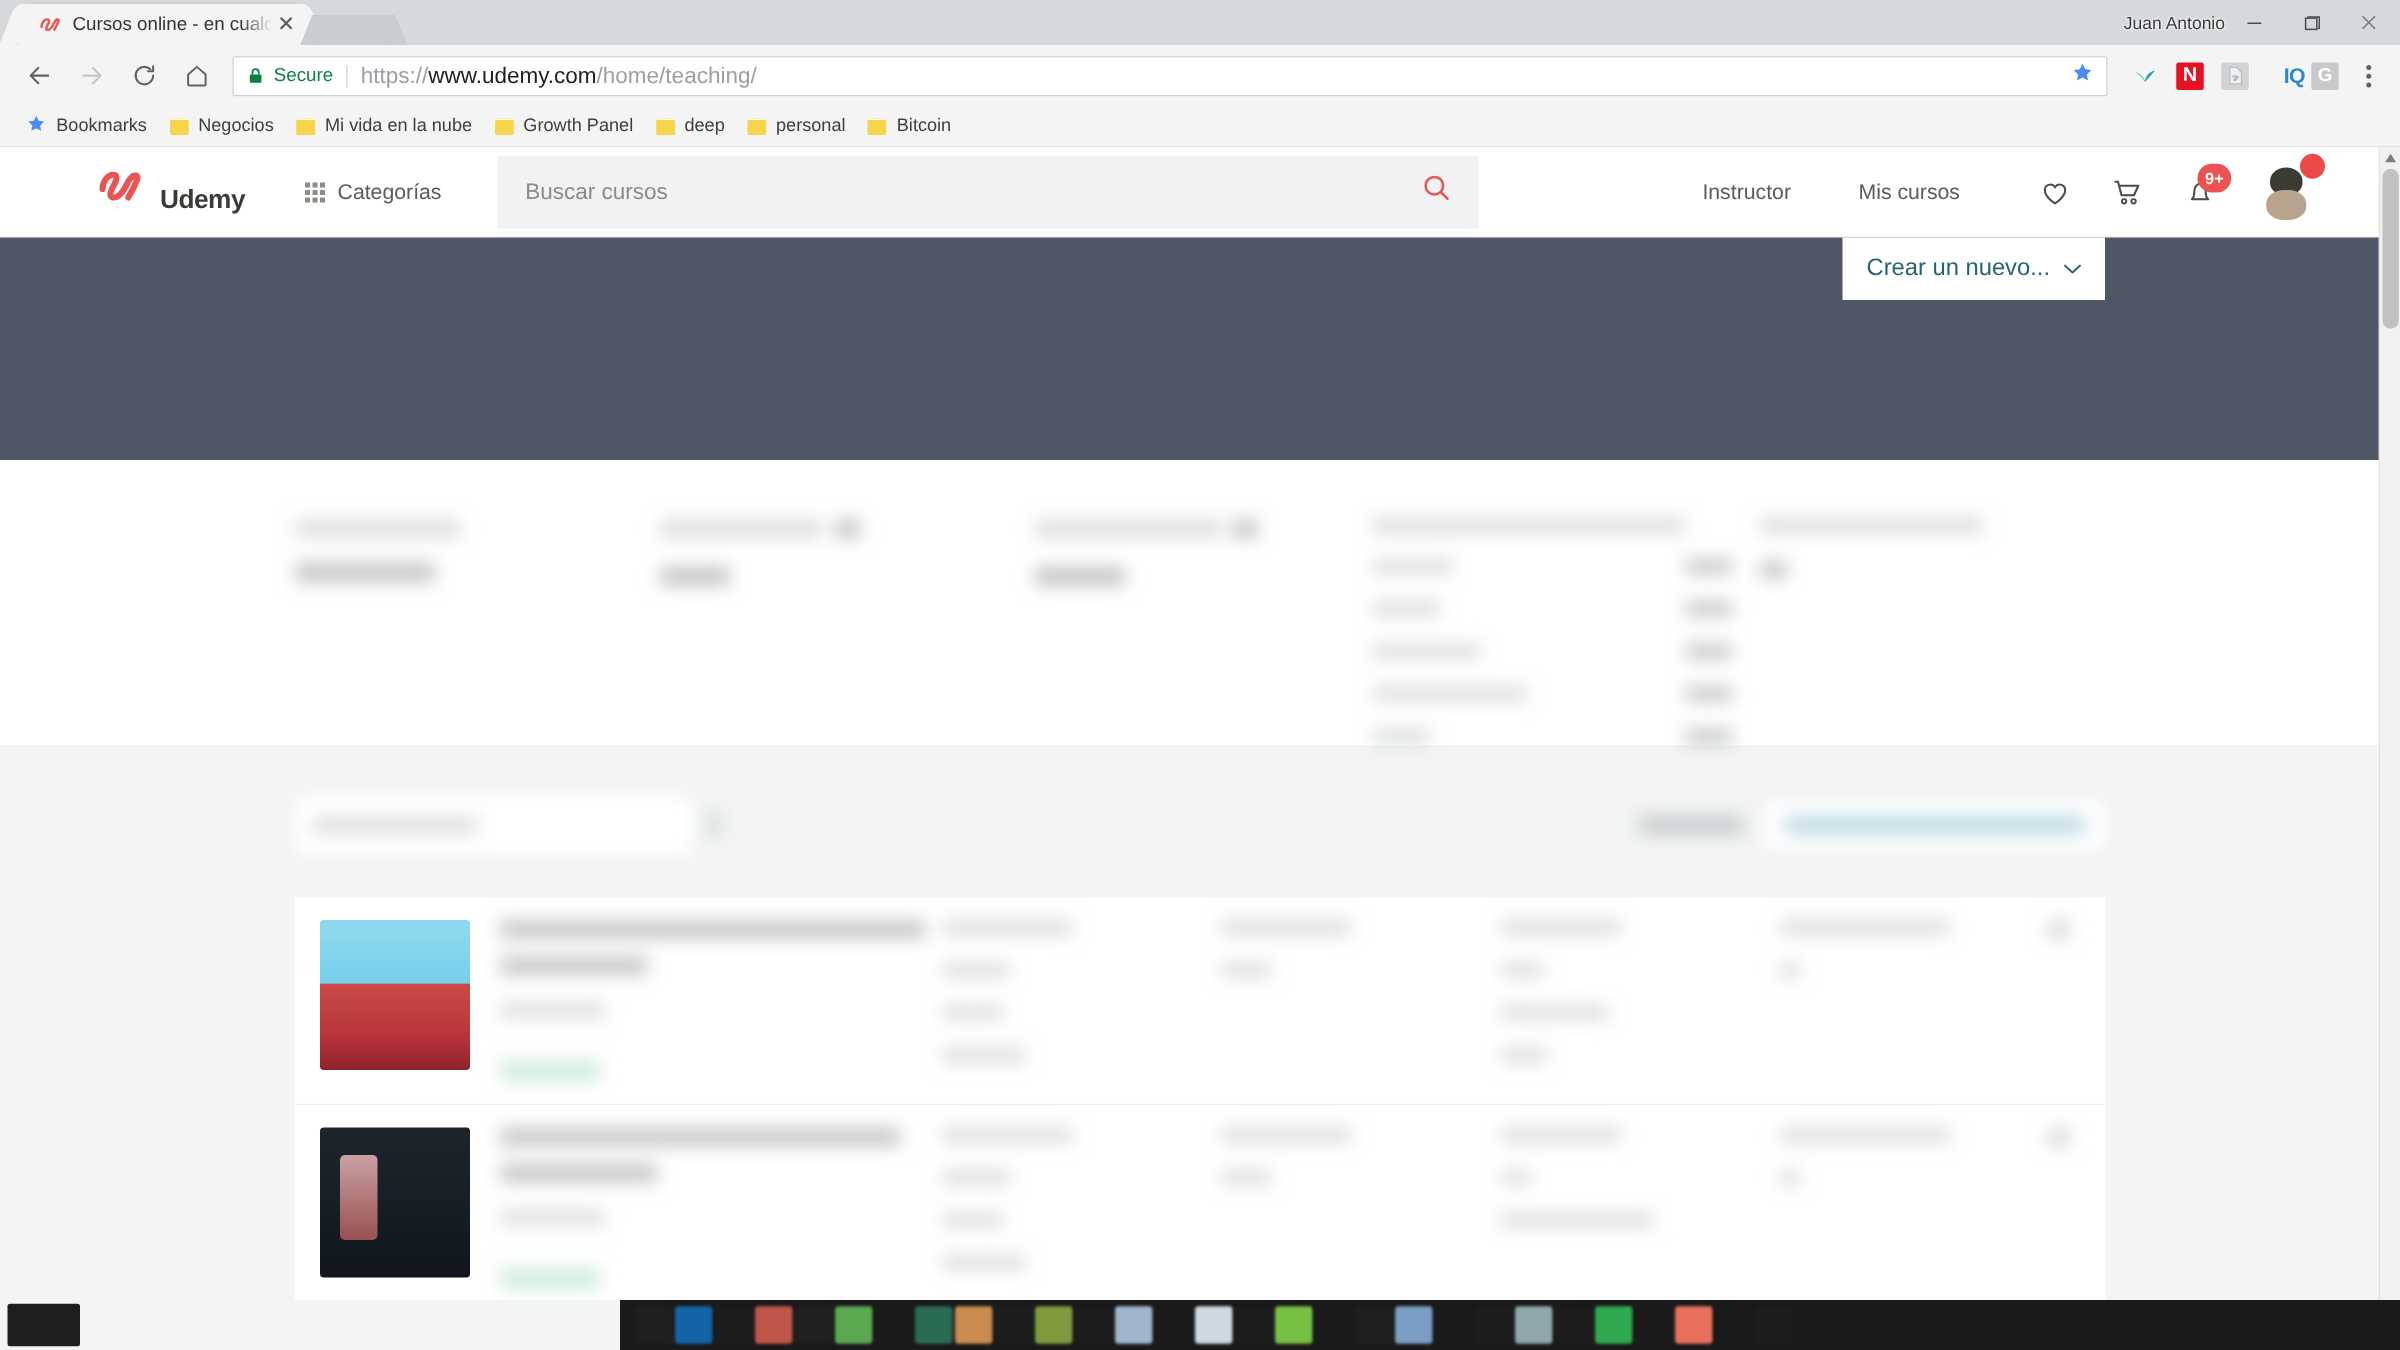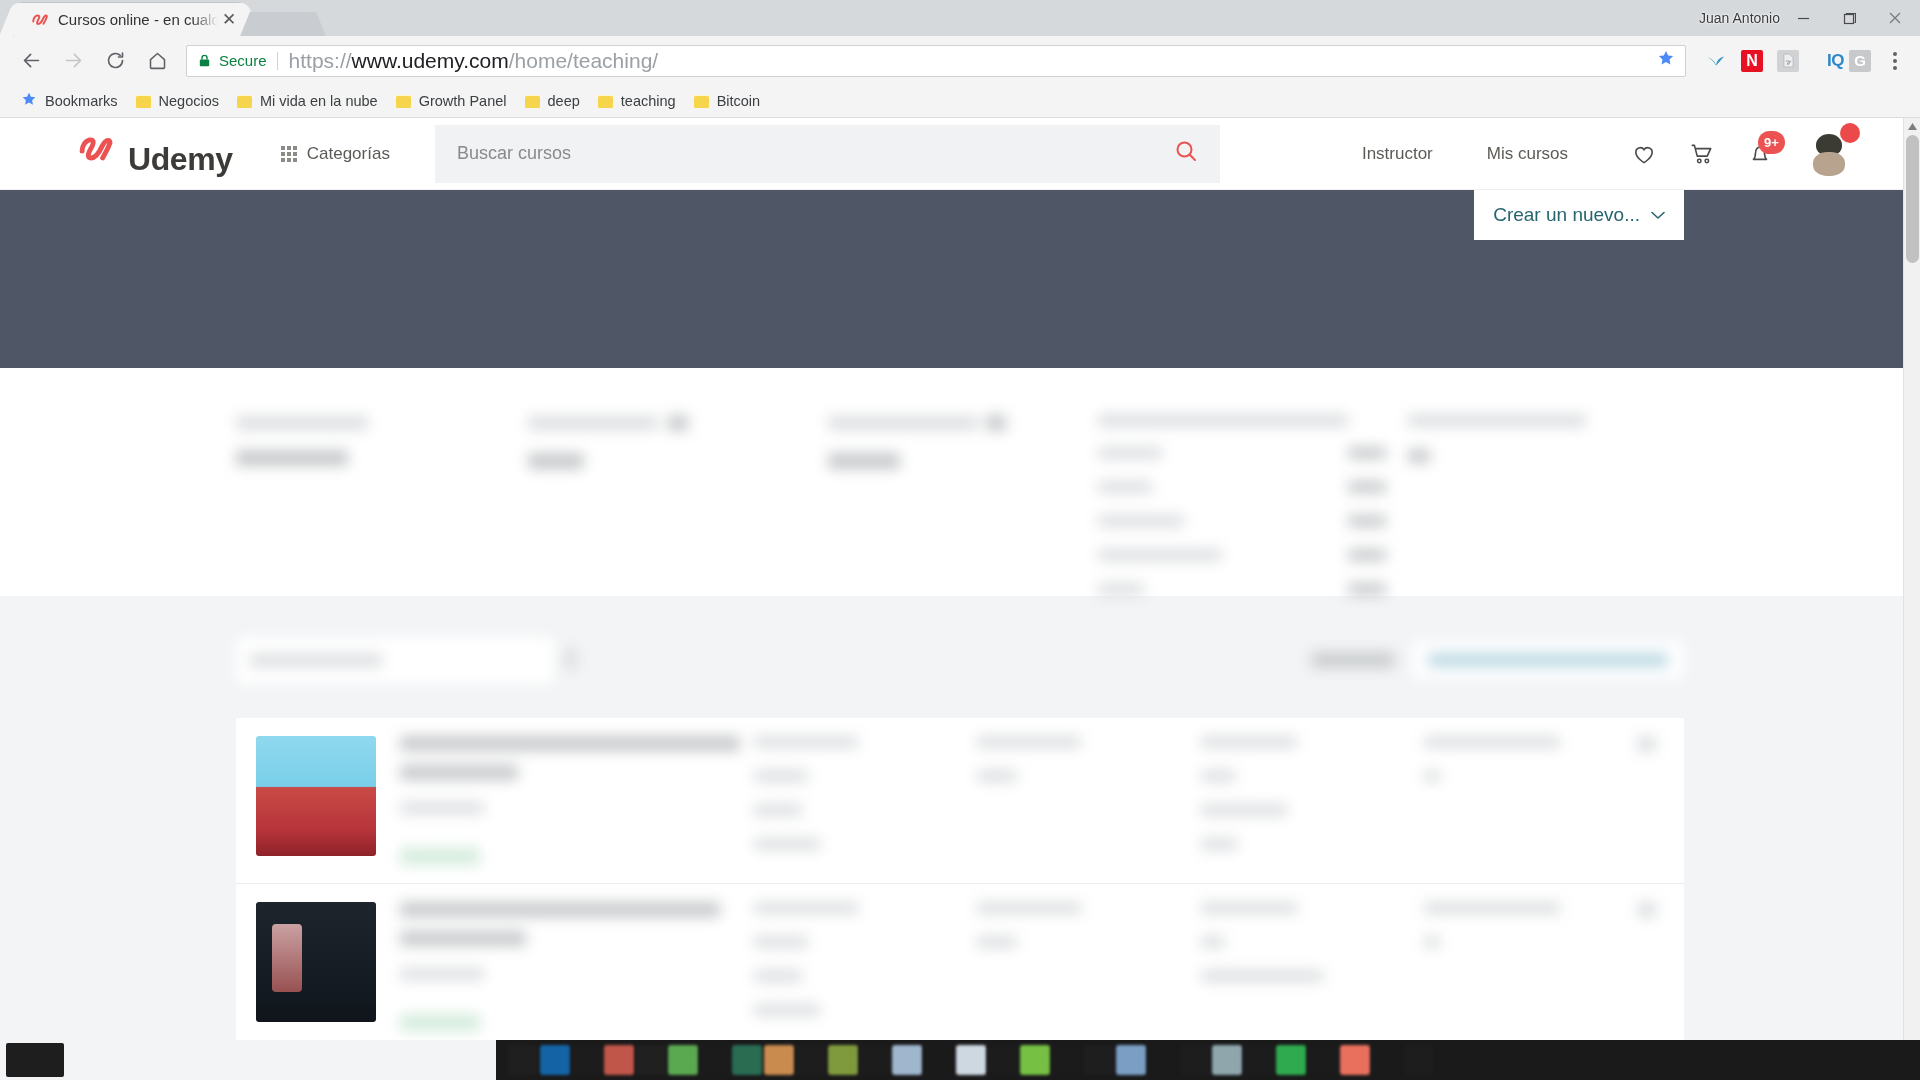--- a/index.html
+++ b/index.html
@@ -65,21 +65,21 @@
   .nav-btn { width:42px; height:42px; display:flex; align-items:center; justify-content:center; color:#5f6368; }
   .nav-btn.dim { color:#c3c5c7; }
   .omnibox {
     flex:1; height:32px; margin: 0 10px 0 8px; background:#fff;
     border:1px solid #cfd2d5; border-radius:2px;
     display:flex; align-items:center; padding: 0 10px;
   }
   .lock { width:15px; height:15px; margin-right:7px; }
   .secure-txt { font-size:15px; color:#0b8043; margin-right:10px; }
   .omni-sep { width:1px; height:18px; background:#d2d2d2; margin-right:11px; }
-  .url { font-size:21px; color:#9aa0a6; white-space:nowrap; }
+  .url { font-size:18px; color:#9aa0a6; white-space:nowrap; }
   .url b { color:#202124; font-weight:normal; }
   .omni-star { margin-left:auto; color:#4c8bf5; font-size:18px; }
   .ext-icons { display:flex; align-items:center; gap:4px; padding-left:4px; }
   .ext { width:32px; height:32px; display:flex; align-items:center; justify-content:center; }
   .ext-n { width:22px; height:22px; background:#e81123; color:#fff; font-weight:bold; font-size:16px;
       display:flex; align-items:center; justify-content:center; border-radius:2px; }
   .ext-iq { color:#2c88c9; font-weight:bold; font-size:17px; letter-spacing:-0.5px;padding-left:23px; }
   .ext-g { width:22px; height:22px; background:#c7c9cb; color:#fff; font-size:15px; font-weight:bold;
       display:flex; align-items:center; justify-content:center; border-radius:2px; }
   .ext-pdf { width:22px; height:22px; background:#d0d2d4; border-radius:2px;
@@ -102,21 +102,21 @@
   .viewport {
     position:absolute; left:0; top:118px; width:1920px; height:962px;
     background:#fff; overflow:hidden;
   }
 
   
   .u-header { height:72px; background:#fff; display:flex; align-items:center; padding:0 0 0 78px;
      border-bottom:1px solid #f0f0f0; }
   .u-logo { display:flex; align-items:center; }
   .u-logo-mark { width:44px; height:34px; margin-right:6px; }
-  .u-logo-text { font-size:32px; font-weight:bold; color:#3c3b37; letter-spacing:-0.4px;margin-top:12px; }
+  .u-logo-text { font-size:21px; font-weight:bold; color:#3c3b37; letter-spacing:-0.4px;margin-top:12px; }
   .u-cats { display:flex; align-items:center; margin-left:48px; font-size:17px; color:#5d5b56; }
   .grid-ico { display:grid; grid-template-columns: repeat(3, 4px); grid-template-rows: repeat(3, 4px);
       gap:2px; margin-right:10px; }
   .grid-ico i { background:#8d8b86; display:block; width:4px; height:4px; }
   .u-search { width:785px; height:58px; background:#f1f2f3; margin-left:45px;
       display:flex; align-items:center; padding:0 22px; }
   .u-search-ph { font-size:18px; color:#8a8a8a; }
   .u-search-ico { margin-left:auto; color:#eb5252; font-size:24px; }
   .u-nav { margin-left:auto; display:flex; align-items:center; padding-right:62px; gap:0; }
   .u-nav-link { font-size:17px; color:#5d5b56; margin-right:54px; white-space:nowrap; }
@@ -321,21 +321,21 @@
   <div class="bm">
     <span class="bm-folder"></span>
     <span>Growth Panel</span>
   </div>
   <div class="bm">
     <span class="bm-folder"></span>
     <span>deep</span>
   </div>
   <div class="bm">
     <span class="bm-folder"></span>
-    <span>teaching</span>
+    <span>personal</span>
   </div>
   <div class="bm">
     <span class="bm-folder"></span>
     <span>Bitcoin</span>
   </div>
 </div>
 
 <div class="viewport">
 
   <div class="u-header">

